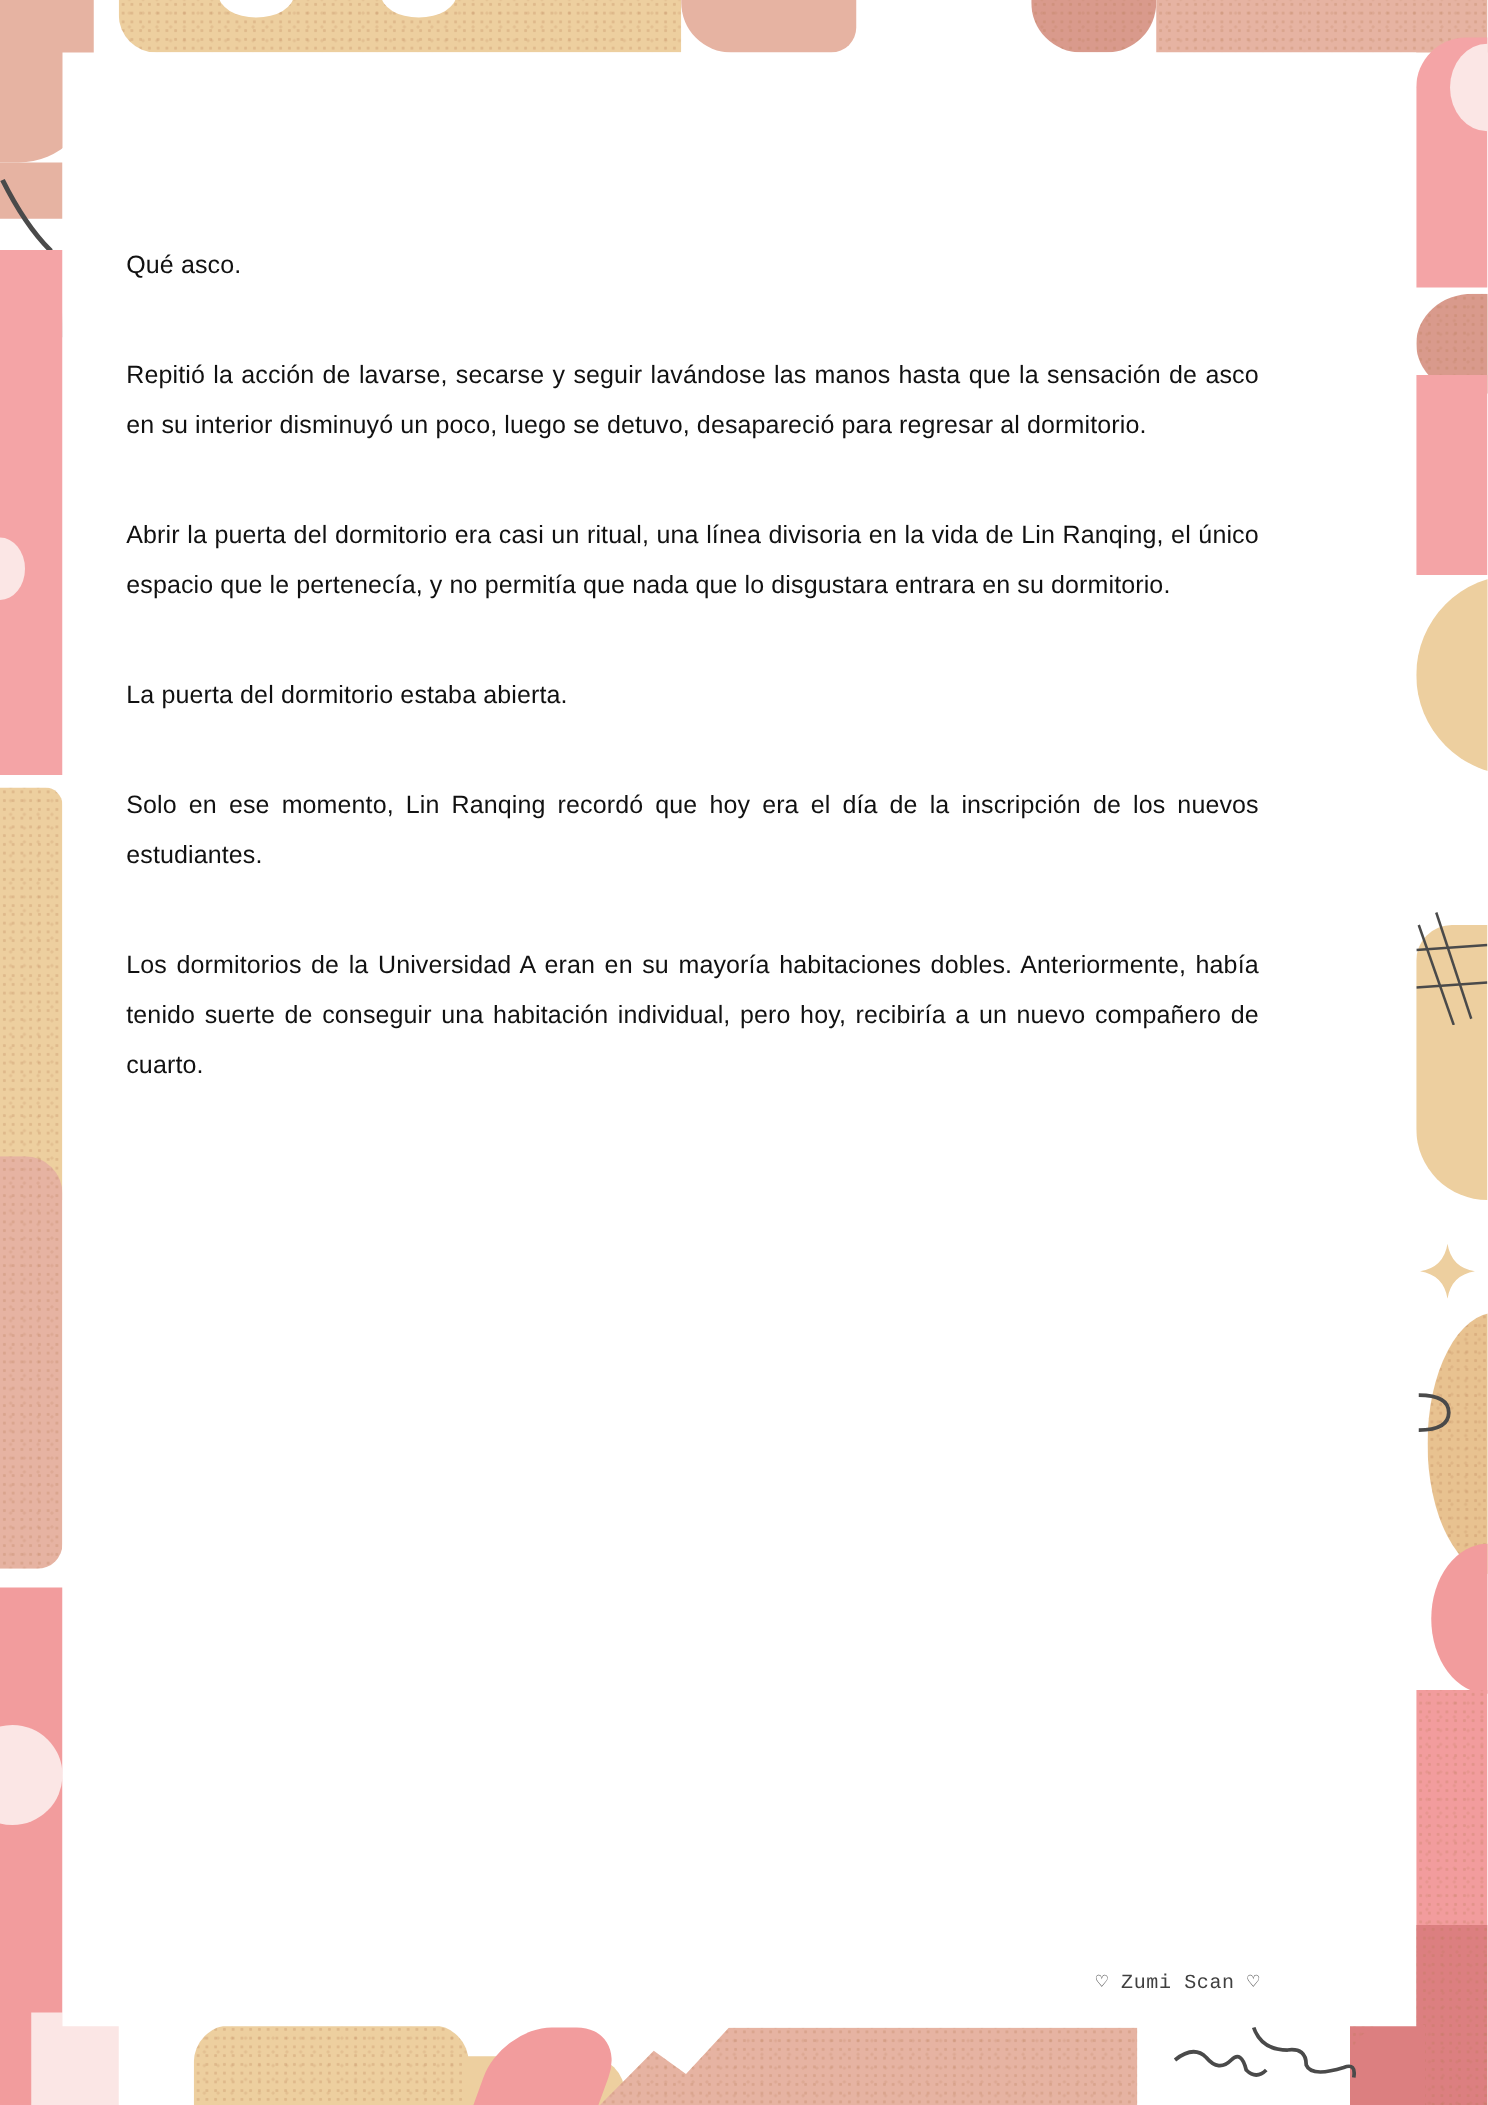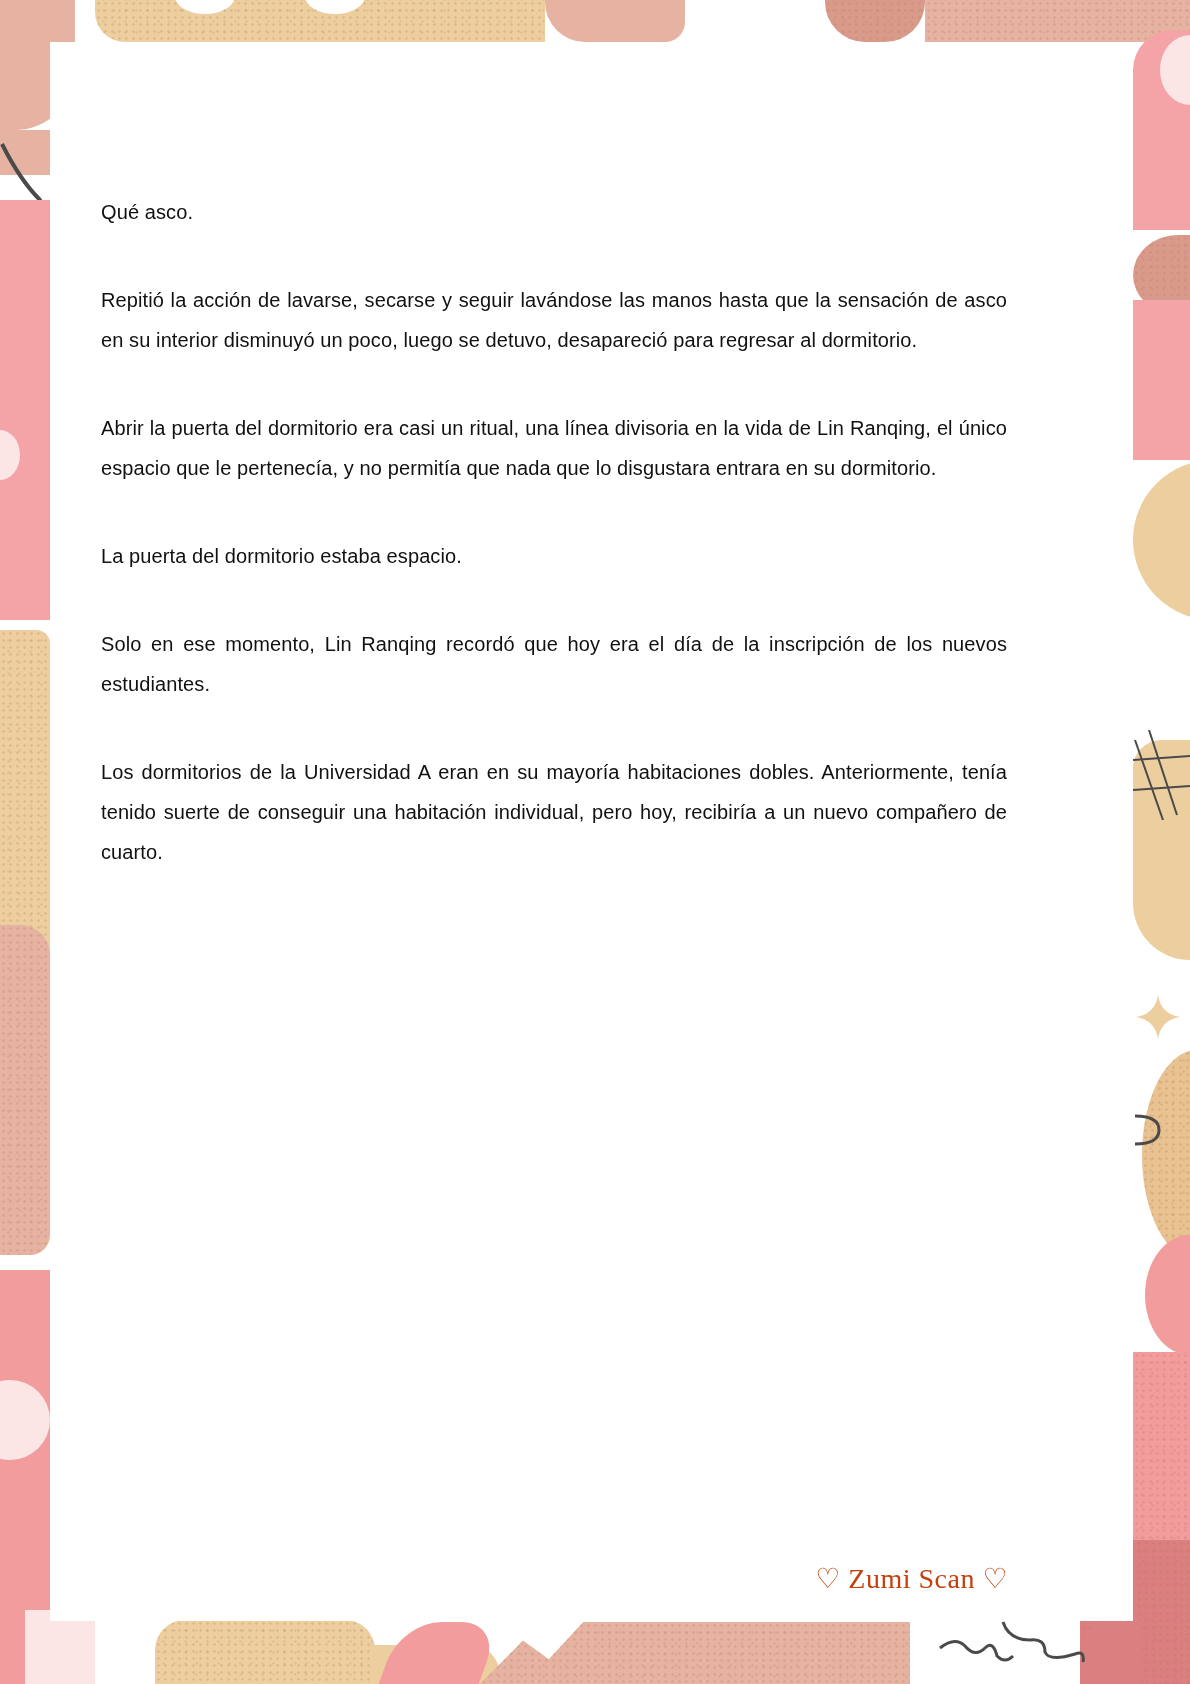--- a/index.html
+++ b/index.html
@@ -45,23 +45,23 @@
     }
     .content p {
       margin: 0 0 48px 0;
       text-align: justify;
       text-align-last: left;
     }
     .watermark {
       position: absolute;
       right: 125px;
       bottom: 26px;
-      color: #c2410c;
-      font-family: Liberation Serif, serif;
-      font-size: 28px;
+      color: #404040;
+      font-family: Liberation Mono, monospace;
+      font-size: 16px;
       letter-spacing: 0.5px;
     }
   </style>
 </head>
 <body>
 
 <div>
 
   <div class="deco" style="left:0;top:0;width:75px;height:130px;background:#e6b3a2;border-radius:0 0 60px 0;"></div>
   <div class="deco speckle" style="left:95px;top:0;width:450px;height:42px;background-color:#edcf9f;border-radius:0 0 0 30px;"></div>
@@ -125,18 +125,18 @@
       <path d="M68 4 Q74 22 95 22 Q110 20 110 34 Q114 44 140 36 Q150 32 148 44" fill="none" stroke="#4a4a4a" stroke-width="3"></path>
     </svg>
   </div>
 </div>
 
 <div class="page">
   <div class="content">
     <p>Qué asco.</p>
     <p>Repitió la acción de lavarse, secarse y seguir lavándose las manos hasta que la sensación de asco en su interior disminuyó un poco, luego se detuvo, desapareció para regresar al dormitorio.</p>
     <p>Abrir la puerta del dormitorio era casi un ritual, una línea divisoria en la vida de Lin Ranqing, el único espacio que le pertenecía, y no permitía que nada que lo disgustara entrara en su dormitorio.</p>
-    <p>La puerta del dormitorio estaba espacio.</p>
+    <p>La puerta del dormitorio estaba abierta.</p>
     <p>Solo en ese momento, Lin Ranqing recordó que hoy era el día de la inscripción de los nuevos estudiantes.</p>
-    <p>Los dormitorios de la Universidad A eran en su mayoría habitaciones dobles. Anteriormente, tenía tenido suerte de conseguir una habitación individual, pero hoy, recibiría a un nuevo compañero de cuarto.</p>
+    <p>Los dormitorios de la Universidad A eran en su mayoría habitaciones dobles. Anteriormente, había tenido suerte de conseguir una habitación individual, pero hoy, recibiría a un nuevo compañero de cuarto.</p>
   </div>
   <div class="watermark">♡ Zumi Scan ♡</div>
 </div>
 
 </body></html>

